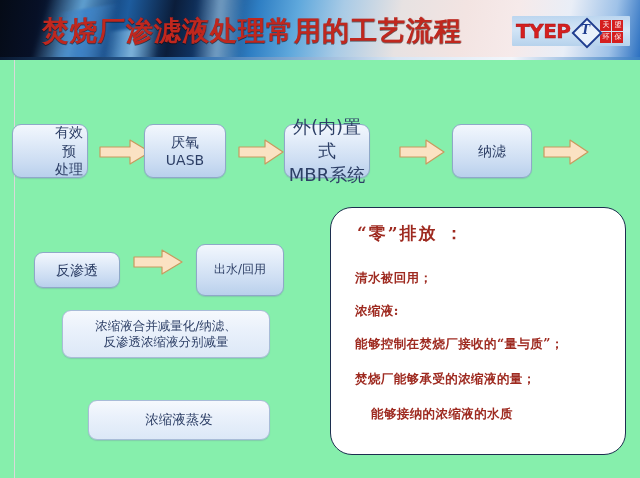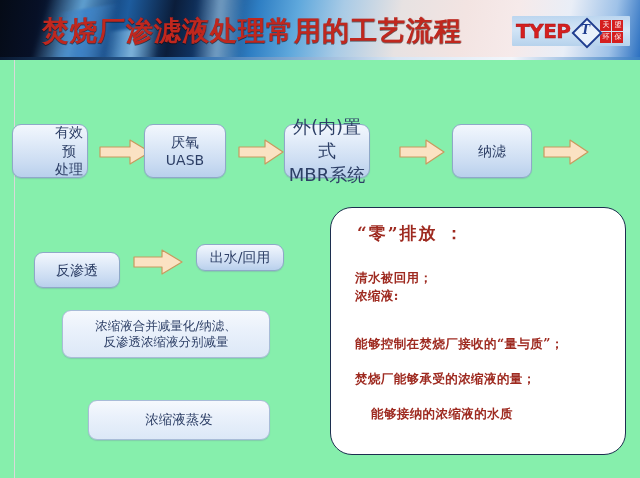--- a/index.html
+++ b/index.html
@@ -162,29 +162,29 @@
   </div>
 
   <div class="box" style="left:34px;top:244px;width:86px;height:36px;font-size:14px;margin-top:8px;">反渗透</div>
 
   <div class="arrow" style="left:132px;top:248px;">
     <svg width="52" height="28" viewBox="0 0 52 28">
       <path d="M2,9 L30,9 L30,2 L50,14 L30,26 L30,19 L2,19 Z" fill="#fbe2c3" stroke="#c89a5e" stroke-width="1.2" stroke-linejoin="round"></path>
     </svg>
   </div>
 
-  <div class="box" style="left:196px;top:244px;width:88px;height:27px;font-size:14px;">出水/回用</div>
+  <div class="box" style="left:196px;top:244px;width:88px;height:52px;font-size:12px;">出水/回用</div>
 
   <div class="box soft" style="left:88px;top:400px;width:182px;height:40px;font-size:13.5px;">浓缩液蒸发</div>
 
   <div class="box soft" style="left:62px;top:310px;width:208px;height:48px;font-size:12.5px;">浓缩液合并减量化/纳滤、
 反渗透浓缩液分别减量</div>
 
   <div class="callout">
     <div class="callout-head">“零”排放 ：</div>
     <div class="callout-line" style="top:62px;">清水被回用；</div>
-    <div class="callout-line" style="top:80px;">浓缩液:</div>
+    <div class="callout-line" style="top:95px;">浓缩液:</div>
     <div class="callout-line" style="top:163px;">焚烧厂能够承受的浓缩液的量；</div>
     <div class="callout-line" style="top:128px;">能够控制在焚烧厂接收的“量与质”；</div>
     <div class="callout-line" style="top:198px;padding-left:16px;">能够接纳的浓缩液的水质</div>
   </div>
 
 </div>
 
 </body></html>

